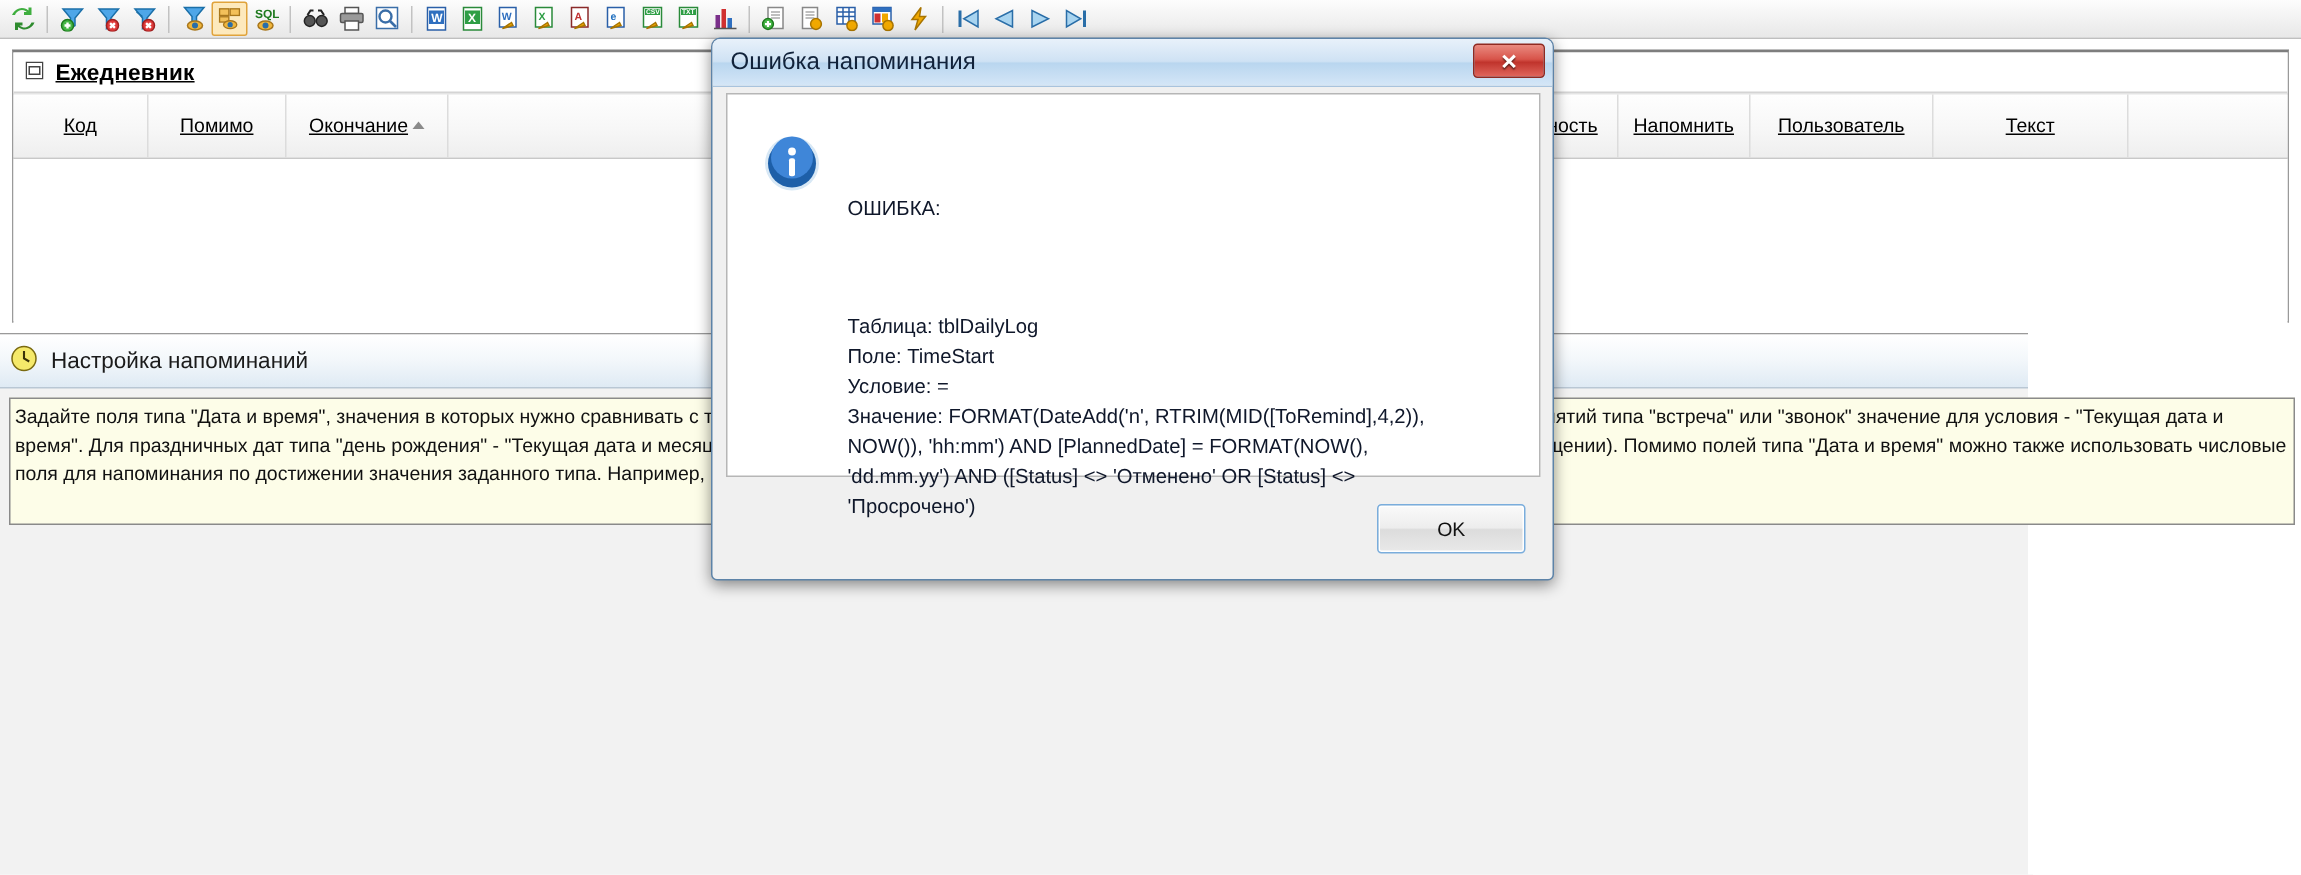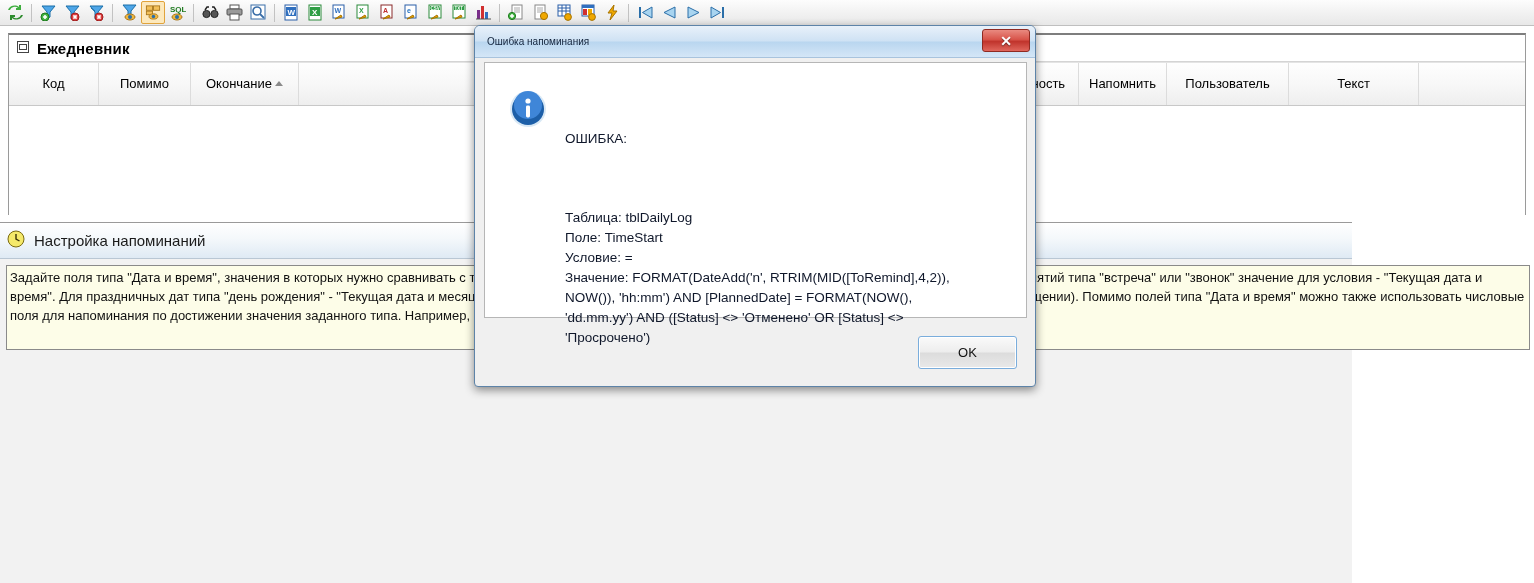--- a/index.html
+++ b/index.html
@@ -21,20 +21,21 @@
   .tbtn svg{display:block;}
   .tbtn.pressed{background:#fde9bd;border:1px solid #e0a33c;border-radius:2px;width:22px;height:21px;}
   .tsep{width:1px;height:18px;background:#c2c2c2;margin:0 4px;flex:0 0 auto;}
   .tspace{width:3px;flex:0 0 auto;}
 
   
   .panel-top{
     position:absolute;left:8px;top:33px;width:1518px;height:182px;
     background:#ffffff;border:1px solid #9a9a9a;border-top:2px solid #7e7e7e;
     box-sizing:border-box;
+    text-decoration:underline;
   }
   .panel-caption{
     height:26px;display:flex;align-items:center;padding-left:8px;
     background:#ffffff;border-bottom:1px solid #d4d4d4;
   }
   .panel-caption .ttl{font-size:15px;font-weight:bold;color:#000;margin-left:8px;letter-spacing:.2px;}
   .grid-head{
     display:flex;height:42px;align-items:center;
     background:linear-gradient(to bottom,#fefefe 0%,#f7f7f7 55%,#eeeeee 100%);
     border-bottom:1px solid #c8c8c8;border-top:1px solid #e4e4e4;
@@ -72,21 +73,21 @@
     border:1px solid #5d83a8;border-radius:6px 6px 4px 4px;
     box-shadow:0 3px 10px rgba(0,0,0,.45);
     box-sizing:border-box;
   }
   .dlg-tb{
     height:31px;border-radius:5px 5px 0 0;
     background:linear-gradient(to bottom,#e8f1fa 0%,#cfe2f4 48%,#b9d6ef 52%,#d4e6f7 100%);
     display:flex;align-items:center;position:relative;
     border-bottom:1px solid #a8c3dd;
   }
-  .dlg-title{font-size:10px;color:#11223a;padding-left:12px;}
+  .dlg-title{font-size:16px;color:#11223a;padding-left:12px;}
   .dlg-close{
     position:absolute;right:5px;top:3px;width:46px;height:21px;border-radius:3px;
     background:linear-gradient(to bottom,#e98a80 0%,#d8544a 45%,#c0342c 55%,#e0665c 100%);
     border:1px solid #8f2a22;display:flex;align-items:center;justify-content:center;
   }
   .dlg-close span{color:#fff;font-size:14px;font-weight:bold;text-shadow:0 1px 1px rgba(0,0,0,.5);line-height:1;}
   .dlg-body{
     position:absolute;left:9px;top:36px;width:543px;height:256px;
     background:#fff;border:1px solid #b6b6b6;box-sizing:border-box;
   }

